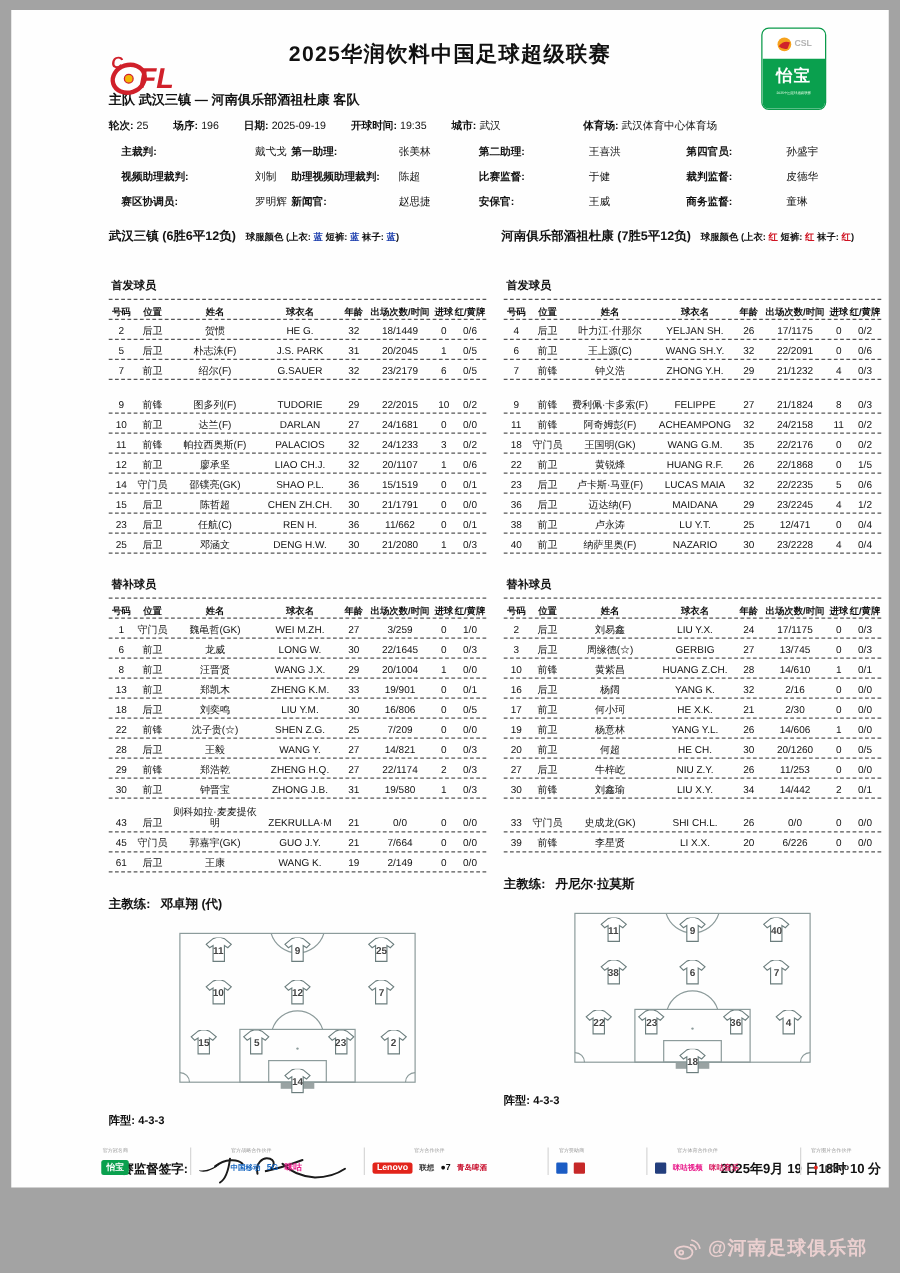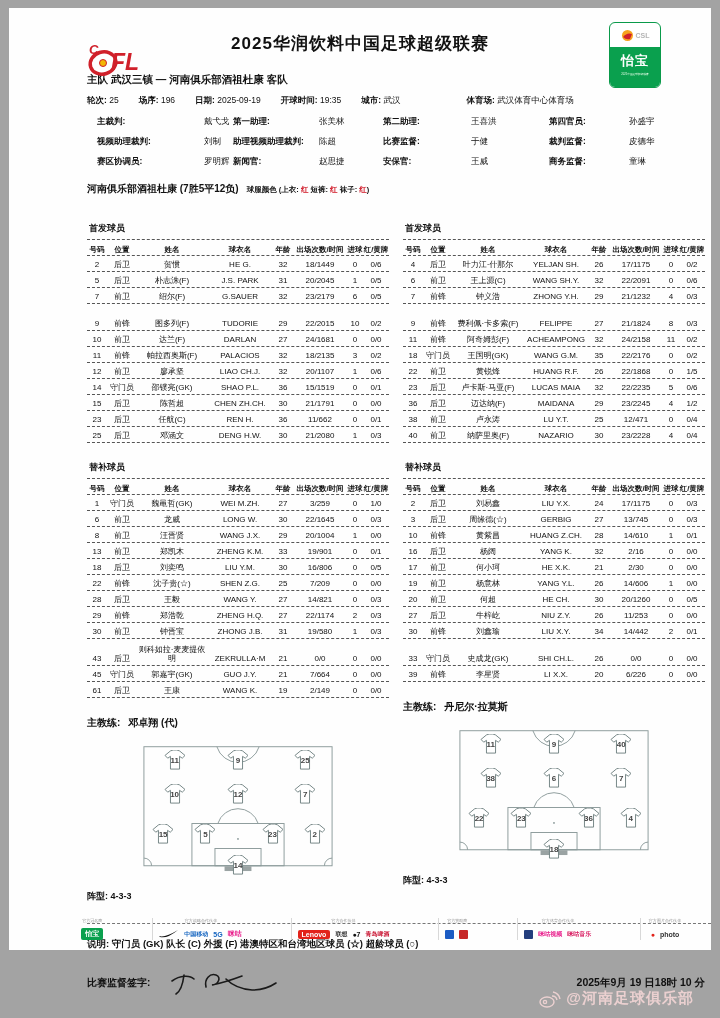--- a/index.html
+++ b/index.html
@@ -135,20 +135,28 @@
     <span class="offcell oc4"><span class="k">裁判监督:</span><span class="v">皮德华</span></span>
   </div>
   <div class="offrow">
     <span class="offcell oc1"><span class="k">赛区协调员:</span><span class="v">罗明辉</span></span>
     <span class="offcell oc2"><span class="k">新闻官:</span><span class="v">赵思捷</span></span>
     <span class="offcell oc3"><span class="k">安保官:</span><span class="v">王威</span></span>
     <span class="offcell oc4"><span class="k">商务监督:</span><span class="v">童琳</span></span>
   </div>
 
   <div class="kitline">
+    <div class="kithome">
+      <span class="team-title">武汉三镇 (6胜6平12负)</span>
+      <span class="kitdetail">
+        <span>球服颜色 (</span><span>上衣:</span> <b class="kv-home">蓝</b>
+        <span>短裤:</span> <b class="kv-home">蓝</b>
+        <span>袜子:</span> <b class="kv-home">蓝</b><span>)</span>
+      </span>
+    </div>
     <div class="kitaway">
       <span class="team-title">河南俱乐部酒祖杜康 (7胜5平12负)</span>
       <span class="kitdetail">
         <span>球服颜色 (</span><span>上衣:</span> <b class="kv-away">红</b>
         <span>短裤:</span> <b class="kv-away">红</b>
         <span>袜子:</span> <b class="kv-away">红</b><span>)</span>
       </span>
     </div>
   </div>
 
@@ -215,21 +223,21 @@
             <span class="c c5">24/1681</span>
             <span class="c c6">0</span>
             <span class="c c7">0/0</span>
           </div>
           <div class="trow">
             <span class="c c0">11</span>
             <span class="c c1">前锋</span>
             <span class="c c2">帕拉西奥斯(F)</span>
             <span class="c c3">PALACIOS</span>
             <span class="c c4">32</span>
-            <span class="c c5">18/2135</span>
+            <span class="c c5">24/1233</span>
             <span class="c c6">3</span>
             <span class="c c7">0/2</span>
           </div>
           <div class="trow">
             <span class="c c0">12</span>
             <span class="c c1">前卫</span>
             <span class="c c2">廖承坚</span>
             <span class="c c3">LIAO CH.J.</span>
             <span class="c c4">32</span>
             <span class="c c5">20/1107</span>
@@ -755,21 +763,20 @@
               <path d="M7 1 L10 0 L14 0 L17 1 L23 6 L20 9 L17 7 L17 21 L7 21 L7 7 L4 9 L1 6 Z" fill="#fff" stroke="#6b7d7d" stroke-width="1"></path>
             </svg><span class="jn">4</span></div>
           <div class="jersey" style="left: 50%; top: 88%;"><svg width="22" height="20" viewBox="0 0 24 22">
               <path d="M7 1 L10 0 L14 0 L17 1 L23 6 L20 9 L17 7 L17 21 L7 21 L7 7 L4 9 L1 6 Z" fill="#fff" stroke="#6b7d7d" stroke-width="1"></path>
             </svg><span class="jn">18</span></div>
         </div>
       <div class="formline"><span>阵型:</span> <span>4-3-3</span></div>
     </div>
   </div>
 
-  <div class="notes">说明: 守门员 (GK) 队长 (C) 外援 (F) 港澳特区和台湾地区球员 (☆) 超龄球员 (○)</div>
 
   <div class="sigrow">
     <span class="siglabel">比赛监督签字:</span>
     <svg class="sigsvg" width="120" height="32" viewBox="0 0 120 32">
       <g fill="none" stroke="#1a1a1a" stroke-width="1.6" stroke-linecap="round">
         <path d="M8 14 C 16 8, 26 8, 30 12"></path>
         <path d="M20 8 C 19 16, 17 24, 12 27"></path>
         <path d="M42 20 C 40 12, 46 6, 52 8 C 58 10, 54 18, 48 18 C 58 16, 70 12, 78 9"></path>
         <path d="M62 12 C 66 16, 74 22, 88 23 C 98 23, 106 20, 112 16"></path>
       </g>

